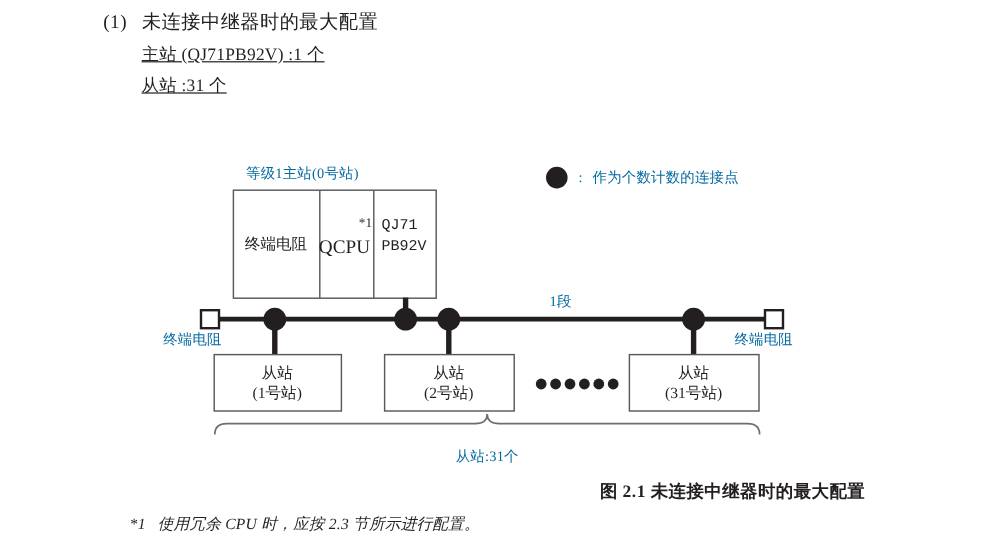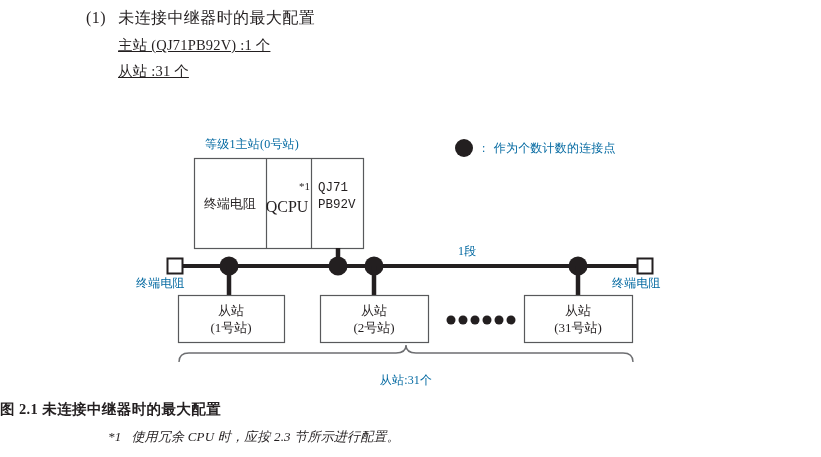--- a/index.html
+++ b/index.html
@@ -46,21 +46,21 @@
     width: 821px;
     height: 457px;
   }
 
   
   .fig-caption {
     position: absolute;
     left: 0;
     top: 400px;
     width: 721px;
-    text-align: left;
+    text-align: right;
     font-size: 14.5px;
     font-weight: bold;
     letter-spacing: 0.4px;
   }
   .footnote {
     position: absolute;
     left: 108px;
     top: 428px;
     font-size: 13px;
     white-space: nowrap;

